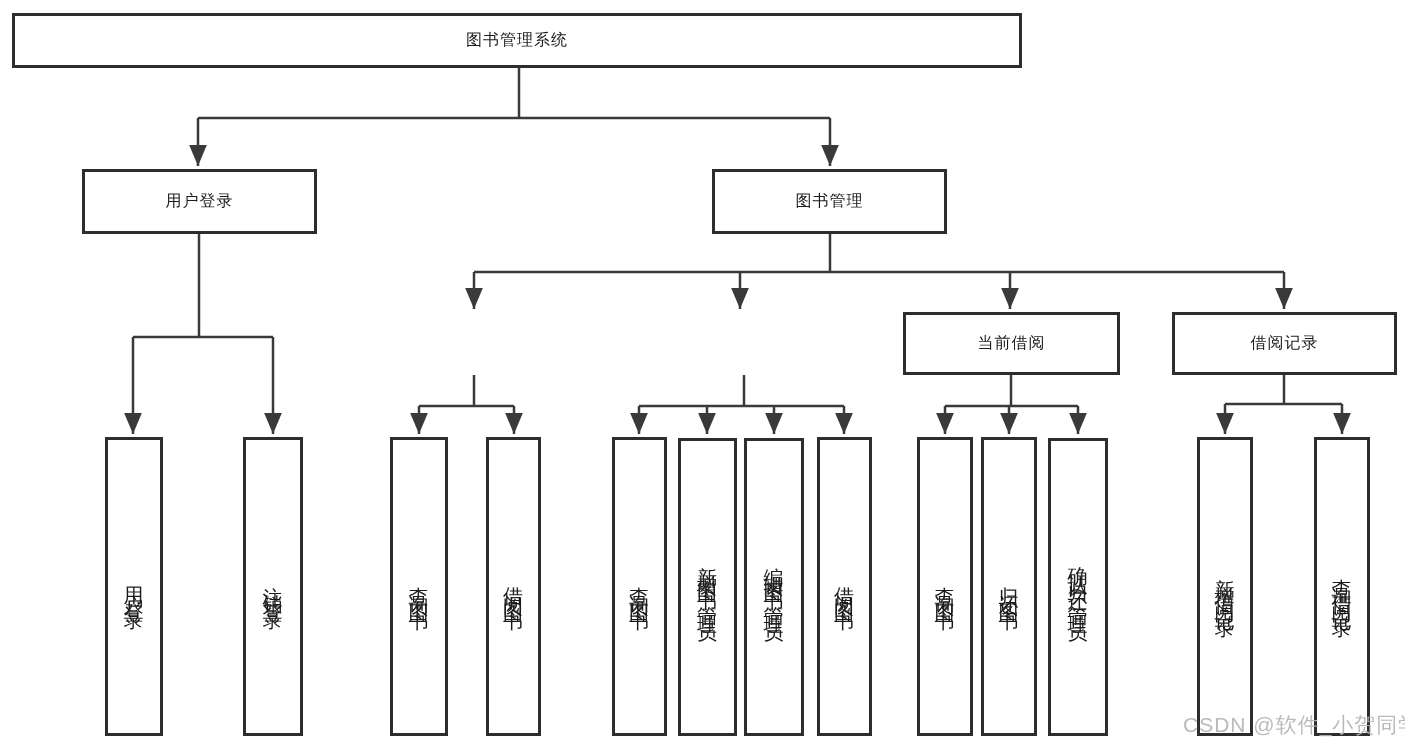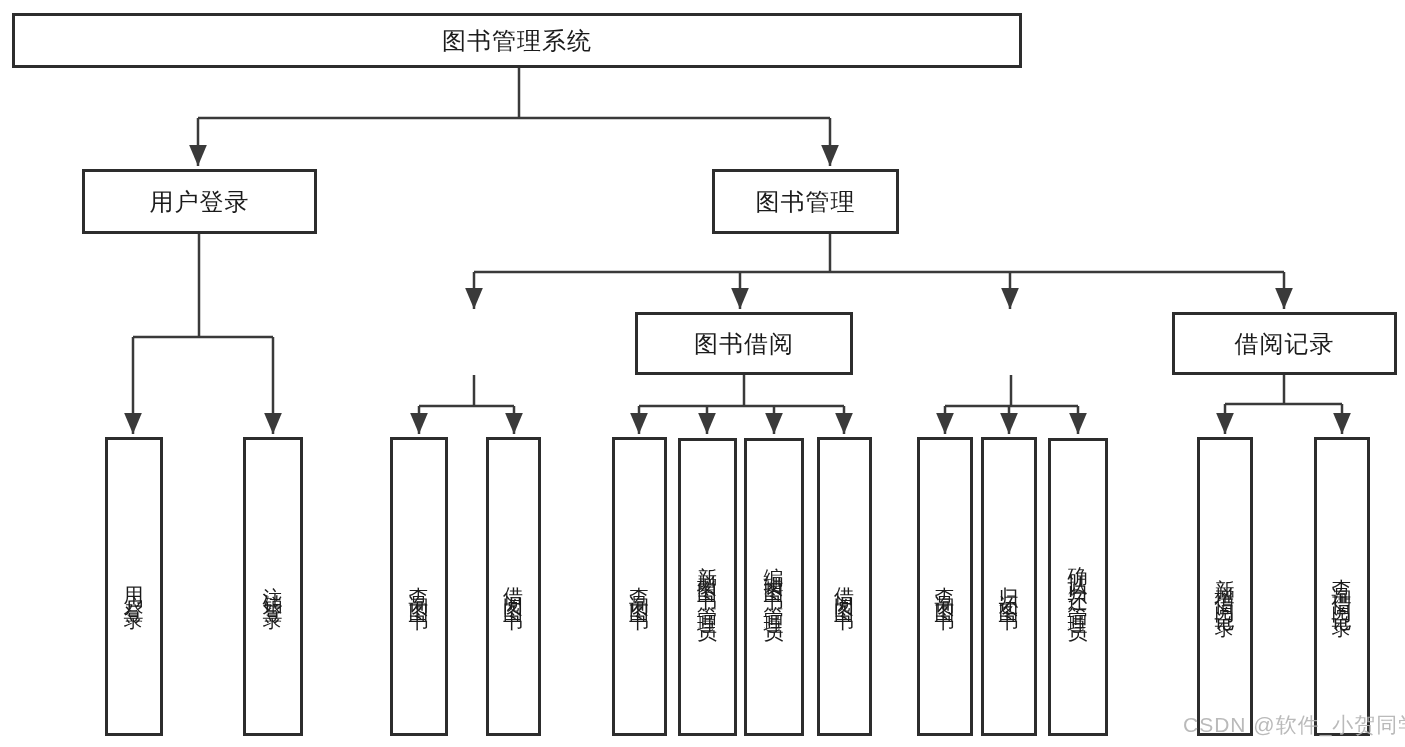--- a/index.html
+++ b/index.html
@@ -28,21 +28,21 @@
   svg.connectors line { stroke: var(--line); stroke-width: 2.5; }
   svg.connectors .arrowhead { fill: var(--line); }
   .box {
     position: absolute;
     border: 3px solid var(--box-border);
     background: var(--box-fill);
     color: var(--text);
     display: flex;
     align-items: center;
     justify-content: center;
-    font-size: 24px;
+    font-size: 16px;
     letter-spacing: 1px;
     text-align: center;
   }
   .vbox {
     writing-mode: vertical-rl;
     letter-spacing: 8px;
     line-height: 1.0;
     font-size: 20px;
   }
   .watermark {
@@ -120,23 +120,23 @@
       <line x1="1284" y1="375" x2="1284" y2="404"></line>
       <line x1="1225" y1="404" x2="1342" y2="404"></line>
       <line x1="1225" y1="404" x2="1225" y2="434" marker-end="url(#arrow)"></line>
       <line x1="1342" y1="404" x2="1342" y2="434" marker-end="url(#arrow)"></line>
     </g>
   </svg>
 
   <div class="box" style="left:12px;top:13px;width:1010px;height:55px">图书管理系统</div>
 
   <div class="box" style="left:82px;top:169px;width:235px;height:65px">用户登录</div>
-  <div class="box" style="left:712px;top:169px;width:187px;height:65px">图书管理</div>
+  <div class="box" style="left:712px;top:169px;width:235px;height:65px">图书管理</div>
 
-  <div class="box" style="left:635px;top:312px;width:218px;height:63px">图书借阅</div>
+  <div class="box" style="left:903px;top:312px;width:217px;height:63px">当前借阅</div>
   <div class="box" style="left:1172px;top:312px;width:225px;height:63px">借阅记录</div>
 
   <div class="box vbox" style="left:105px;top:437px;width:58px;height:299px">用户登录</div>
   <div class="box vbox" style="left:243px;top:437px;width:60px;height:299px">注销登录</div>
 
   <div class="box vbox" style="left:390px;top:437px;width:58px;height:299px">查询图书</div>
   <div class="box vbox" style="left:486px;top:437px;width:55px;height:299px">借阅图书</div>
 
   <div class="box vbox" style="left:612px;top:437px;width:55px;height:299px">查询图书</div>
   <div class="box vbox" style="left:678px;top:438px;width:59px;height:298px">新增图书（管理员）</div>

